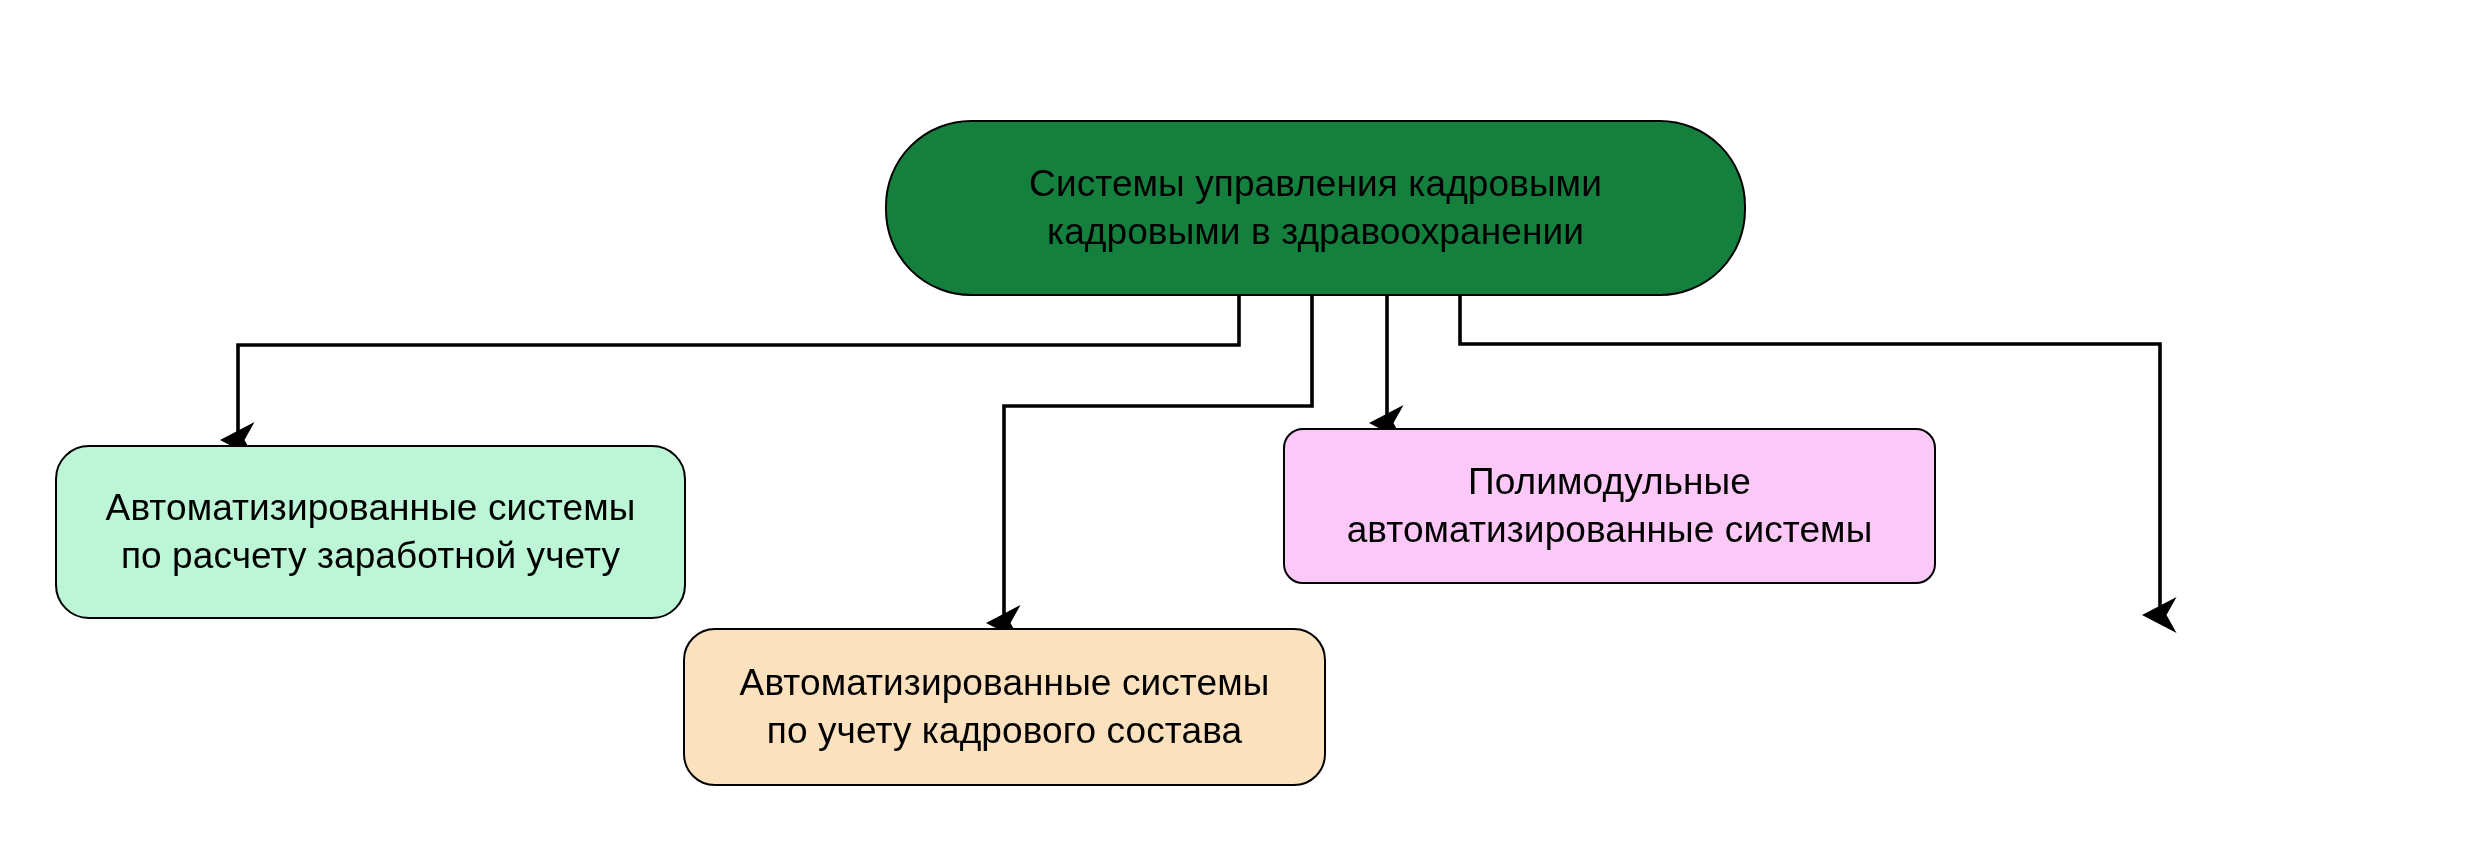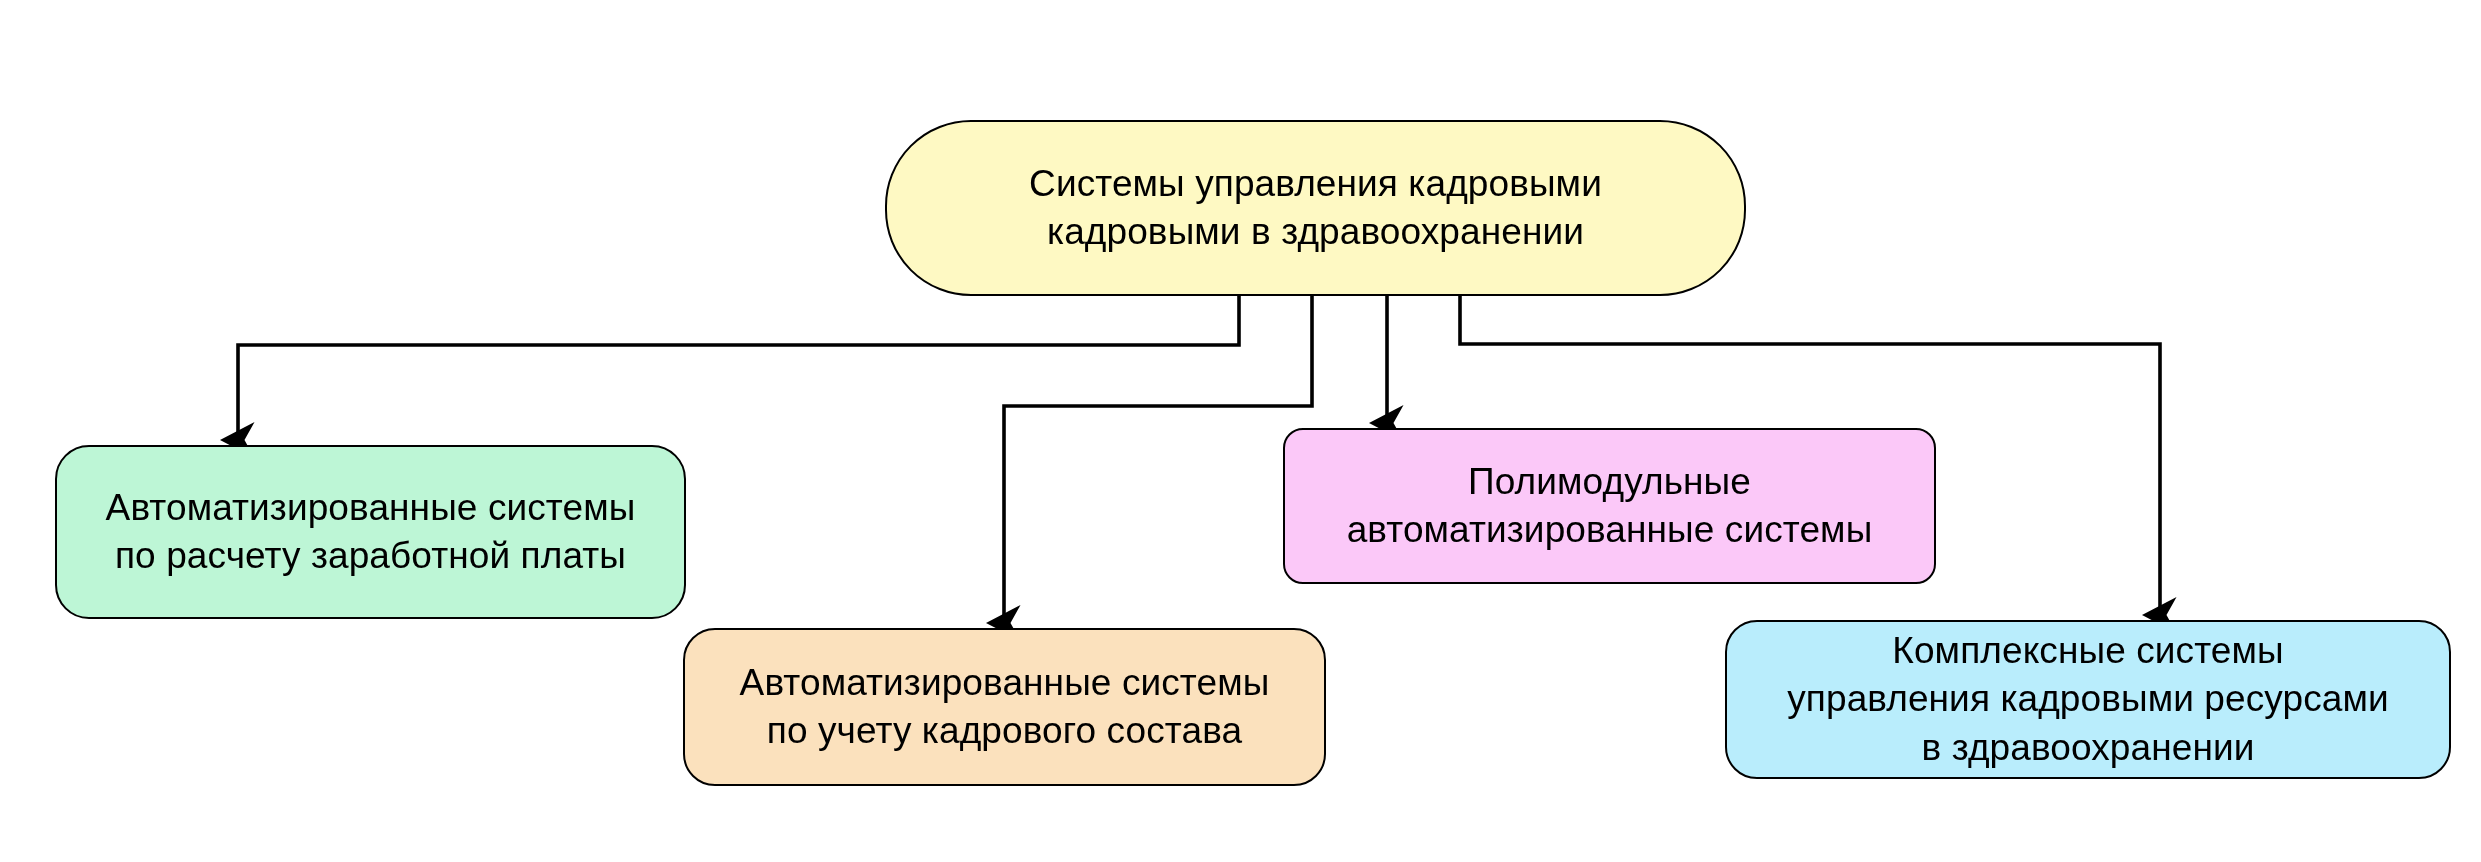--- a/index.html
+++ b/index.html
@@ -105,49 +105,42 @@
       <path d="M1239,296 L1239,345 L238,345 L238,432" marker-end="url(#arrowhead)"></path>
 
       <path d="M1312,296 L1312,406 L1004,406 L1004,615" marker-end="url(#arrowhead)"></path>
 
       <path d="M1387,296 L1387,415" marker-end="url(#arrowhead)"></path>
 
       <path d="M1460,296 L1460,344 L2160,344 L2160,607" marker-end="url(#arrowhead)"></path>
     </g>
   </svg>
 
-  <div class="node" id="node-root" style="background: #fef9c3;">
+  <div class="node" id="node-root" style="background: #15803d;">
     <span class="lines">
       <span class="ln">Системы управления кадровыми</span>
       <span class="ln">кадровыми в здравоохранении</span>
     </span>
   </div>
 
   <div class="node" id="node-payroll" style="background: rgb(189, 246, 214);">
     <span class="lines">
       <span class="ln">Автоматизированные системы</span>
-      <span class="ln">по расчету заработной платы</span>
+      <span class="ln">по расчету заработной учету</span>
     </span>
   </div>
 
   <div class="node" id="node-staffing" style="background: rgb(251, 225, 189);">
     <span class="lines">
       <span class="ln">Автоматизированные системы</span>
       <span class="ln">по учету кадрового состава</span>
     </span>
   </div>
 
   <div class="node" id="node-polymodular" style="background: rgb(251, 200, 248);">
     <span class="lines">
       <span class="ln">Полимодульные</span>
       <span class="ln">автоматизированные системы</span>
     </span>
   </div>
 
-  <div class="node" id="node-complex" style="background: rgb(185, 237, 252);">
-    <span class="lines">
-      <span class="ln">Комплексные системы</span>
-      <span class="ln">управления кадровыми ресурсами</span>
-      <span class="ln">в здравоохранении</span>
-    </span>
-  </div>
 
 </div>
 
 </body></html>

